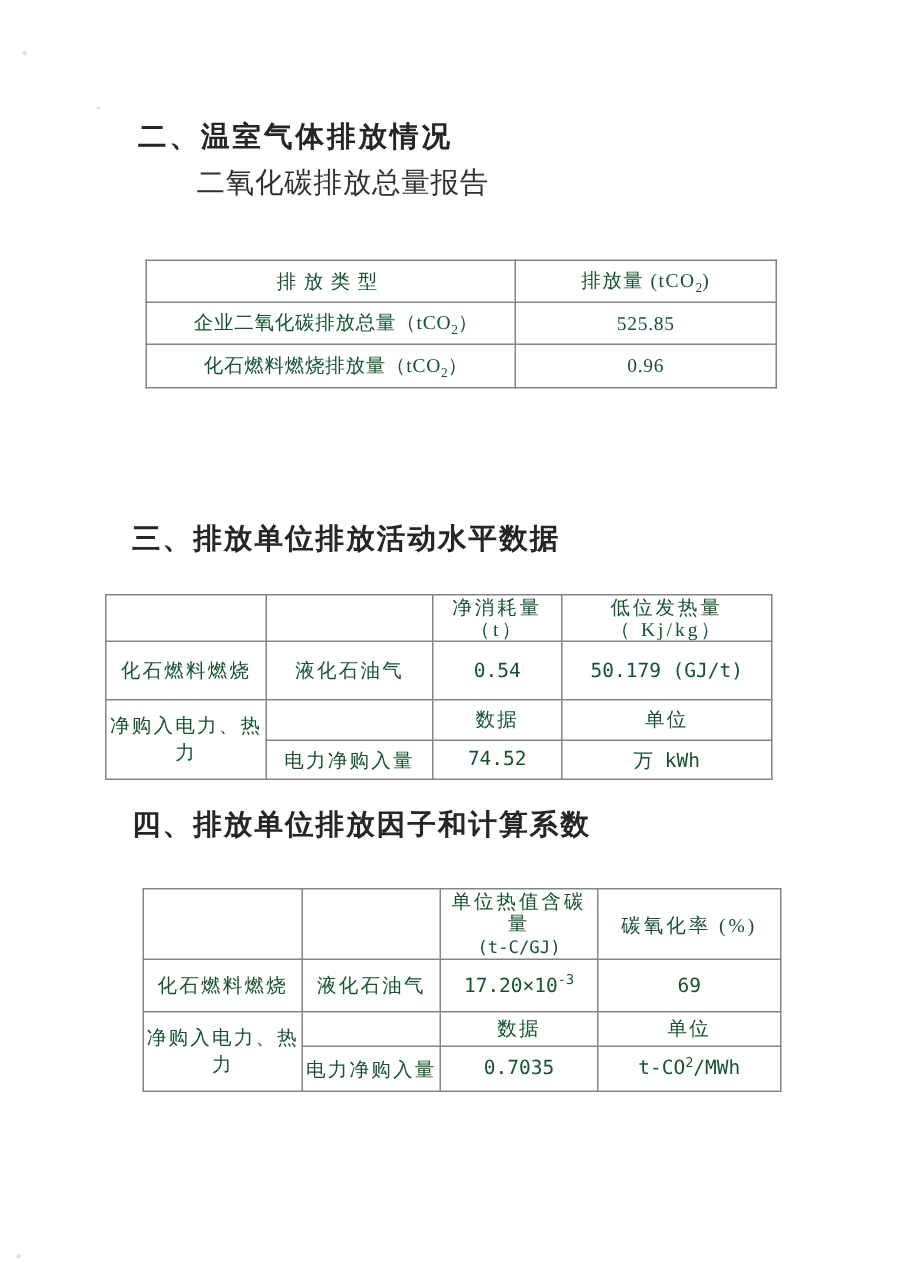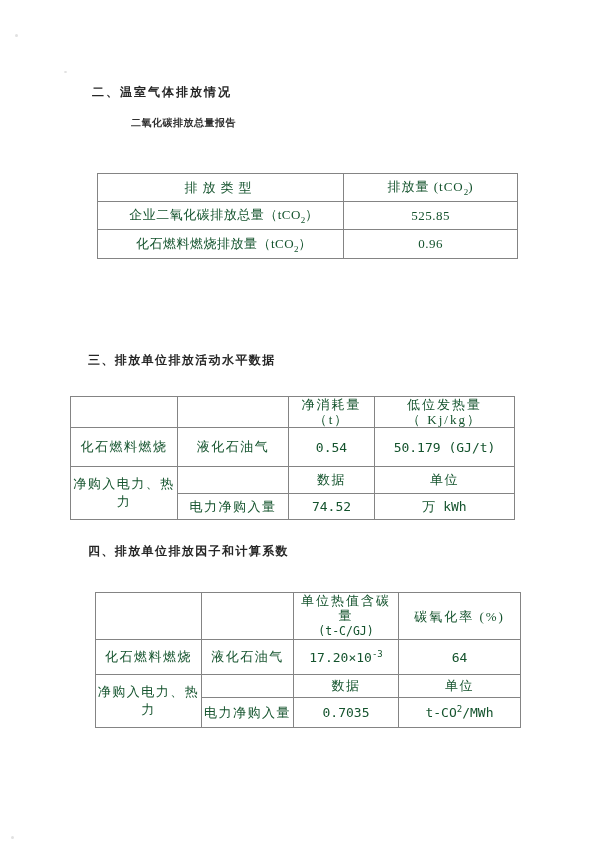--- a/index.html
+++ b/index.html
@@ -4,27 +4,27 @@
 <style>
   html,body{margin:0;padding:0;}
   body{
     width:600px;height:848px;position:relative;overflow:hidden;
     background:#ffffff;color:#2d2d2d;
     font-family:"Liberation Serif","DejaVu Serif",serif;
   }
   .heading{
     position:absolute;white-space:nowrap;
     font-family:"Liberation Sans","DejaVu Sans",sans-serif;
-    font-weight:bold;font-size:12px;line-height:22px;
+    font-weight:bold;font-size:19px;line-height:22px;
     letter-spacing:2px;color:#262626;
   }
   .subheading{
     position:absolute;white-space:nowrap;
     font-family:"Liberation Sans","DejaVu Sans",sans-serif;
-    font-weight:700;font-size:10px;line-height:17px;
+    font-weight:400;font-size:19px;line-height:17px;
     letter-spacing:0.5px;color:#303030;
   }
   table.t{
     position:absolute;border-collapse:collapse;table-layout:fixed;
     color:#14532d;
   }
   table.t td{
     border:1px solid #848484;padding:0;text-align:center;
     vertical-align:middle;overflow:hidden;font-size:13px;
   }
@@ -136,21 +136,21 @@
       <span class="mono" style="font-size:11.5px;">(t-C/GJ)</span>
     </td>
     <td class="colhdr">碳氧化率 (%)</td>
   </tr>
   <tr style="height:35px;">
     <td class="cjk">化石燃料燃烧</td>
     <td class="cjk">液化石油气</td>
     <td class="mono">
       <span>17.20×10</span><sup class="s2">-3</sup>
     </td>
-    <td class="mono">64</td>
+    <td class="mono">69</td>
   </tr>
   <tr style="height:23px;">
     <td class="cjk" rowspan="2">净购入电力、热力</td>
     <td></td>
     <td class="cjk">数据</td>
     <td class="cjk">单位</td>
   </tr>
   <tr style="height:30px;">
     <td class="cjk">电力净购入量</td>
     <td class="mono">0.7035</td>

